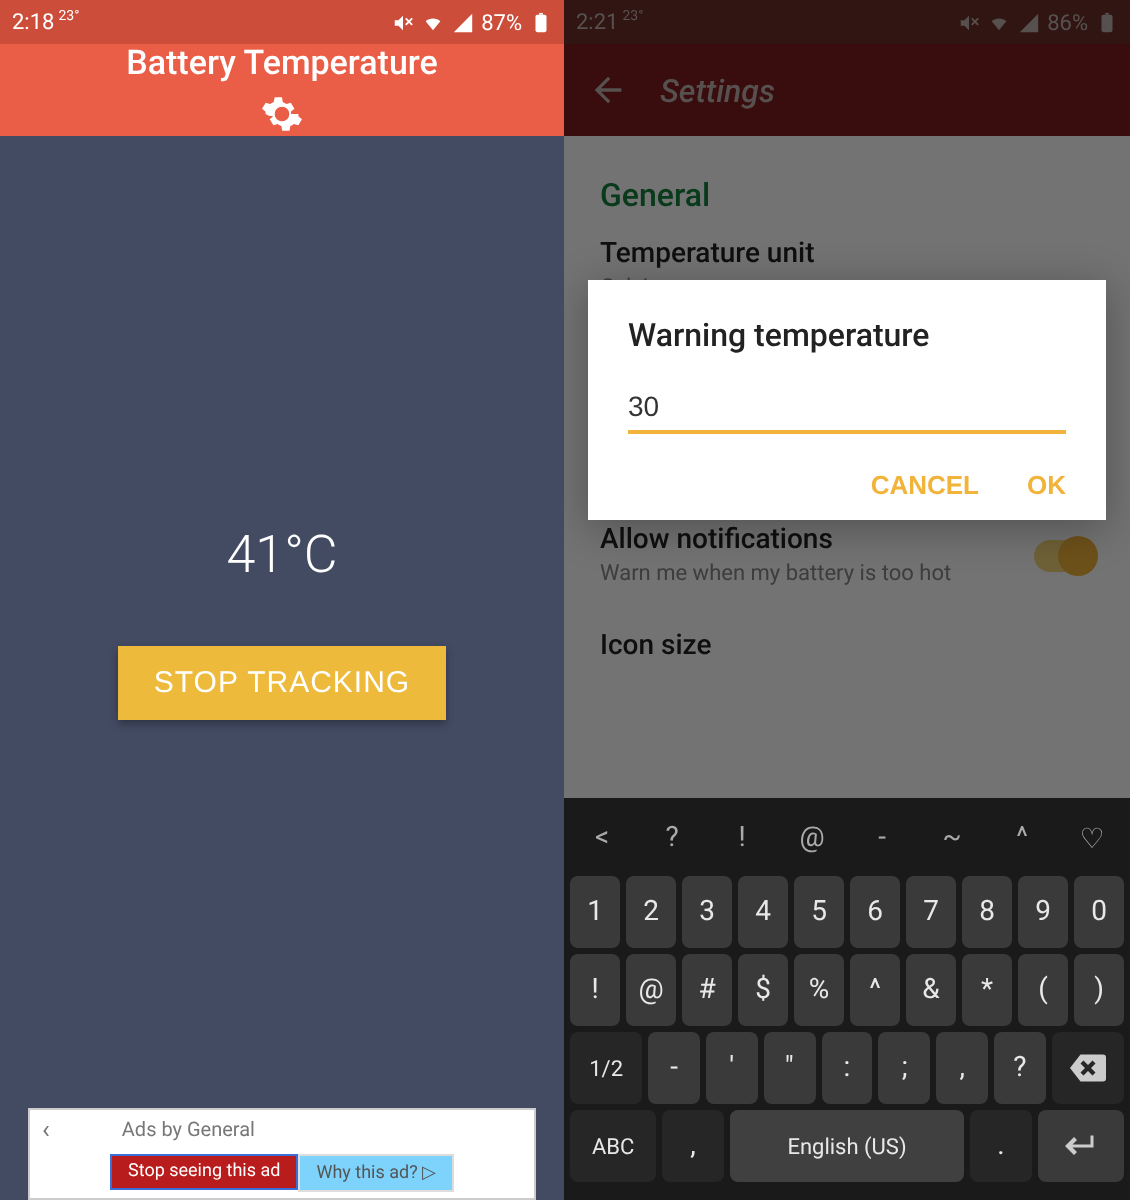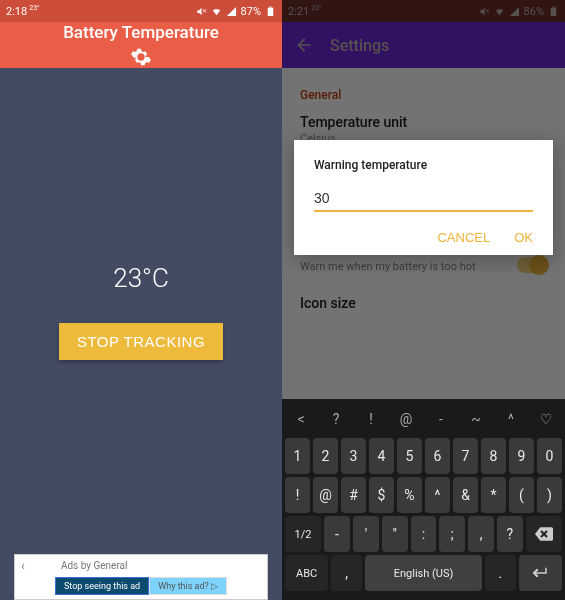--- a/index.html
+++ b/index.html
@@ -13,57 +13,57 @@
   .status { height: 22px; display: flex; align-items: center; justify-content: space-between; padding: 0 6px; font-size: 11px; color: #fff; }
   .left .status { background: #cc4e3a; }
   .right .status { background: #6b2f28; color: #bfb1ad; }
   .status .icons { display: flex; align-items: center; gap: 4px; }
   .status svg { width: 11px; height: 11px; }
   .status .time-sup { font-size: 7px; vertical-align: super; margin-left: 2px; }
 
   
   .appbar { height: 46px; display: flex; align-items: center; justify-content: space-between; padding: 0 12px; color: #fff; }
   .left .appbar { background: #ea5d47; flex-direction: column; }
-  .right .appbar { background: #6d28d9; color: #bfb1ad; }
+  .right .appbar { background: #7f1d1d; color: #bfb1ad; font-style: italic; }
   .appbar .title { font-size: 17px; font-weight: 500; }
   .right .appbar .title { margin-left: 16px; font-size: 16px; }
   .right .appbar .leftside { display: flex; align-items: center; }
 
   
   .left .content { flex: 1; display: flex; flex-direction: column; align-items: center; justify-content: center; height: calc(600px - 22px - 46px - 46px); }
   .temp { color: #fff; font-size: 26px; font-weight: 300; margin-bottom: 30px; }
   .stopbtn { background: #eeba3c; color: #fff; border: none; padding: 10px 18px; font-size: 15px; font-weight: 500; letter-spacing: 0.5px; box-shadow: 0 2px 4px rgba(0,0,0,0.3); cursor: pointer; }
 
   
   .adbanner { position: absolute; bottom: 0; left: 14px; right: 14px; height: 46px; background: #fff; border: 1px solid #ccc; font-size: 10px; }
   .adrow1 { display: flex; align-items: center; height: 20px; padding: 0 6px; color: #777; }
   .adrow1 .arrow { font-size: 13px; margin-right: 36px; }
   .adrow2 { display: flex; justify-content: center; gap: 0; height: 22px; align-items: center; }
   .adbtn { font-size: 9px; padding: 3px 8px; border: 1px solid #ddd; }
-  .adbtn.blue { background: #0c4a6e; color: #fff; border-color: #3a6fd8; }
+  .adbtn.blue { background: #b91c1c; color: #fff; border-color: #3a6fd8; }
   .adbtn.white { background: #7dd3fc; color: #555; }
 
   
   .right .bgcontent { position: absolute; top: 68px; left: 0; right: 0; bottom: 0; background: #fff; padding: 12px 18px; }
-  .section-header { color: #c2410c; font-size: 12px; font-weight: 500; margin: 8px 0 12px; }
+  .section-header { color: #15803d; font-size: 16px; font-weight: 500; margin: 8px 0 12px; }
   .setting { margin-bottom: 22px; }
   .setting .stitle { font-size: 14px; color: #222; font-weight: 500; }
   .setting .ssub { font-size: 11px; color: #888; margin-top: 2px; }
   .setting.withswitch { display: flex; justify-content: space-between; align-items: center; }
   .switch { width: 30px; height: 16px; background: #f5d77a; border-radius: 8px; position: relative; }
   .switch::after { content:''; position: absolute; right: -2px; top: -2px; width: 20px; height: 20px; background:#f2b33a; border-radius: 50%; }
 
   .dim { position: absolute; top: 0; left: 0; right: 0; bottom: 0; background: rgba(0,0,0,0.55); }
 
   
   .dialog { position: absolute; top: 140px; left: 12px; right: 12px; background: #fff; padding: 18px 20px 10px; box-shadow: 0 4px 20px rgba(0,0,0,0.3); }
-  .dialog .dtitle { font-size: 12px; font-weight: 500; color: #222; margin-bottom: 14px; }
+  .dialog .dtitle { font-size: 16px; font-weight: 500; color: #222; margin-bottom: 14px; }
   .dialog input { width: 100%; border: none; border-bottom: 2px solid #f2b33a; font-size: 14px; padding: 4px 0; outline: none; color: #333; }
   .dialog .dbtns { display: flex; justify-content: flex-end; gap: 24px; margin-top: 18px; }
-  .dialog .dbtn { color: #f2b33a; font-size: 13px; font-weight: 400; background: none; border: none; cursor: pointer; }
+  .dialog .dbtn { color: #f2b33a; font-size: 13px; font-weight: 700; background: none; border: none; cursor: pointer; }
 
   
   .keyboard { position: absolute; bottom: 0; left: 0; right: 0; background: #1a1a1a; padding: 4px 3px 6px; }
   .krow { display: flex; gap: 3px; margin-bottom: 3px; }
   .key { flex: 1; height: 36px; background: #3a3a3a; color: #e8e8e8; display: flex; align-items: center; justify-content: center; font-size: 14px; border-radius: 4px; cursor: pointer; }
   .key.dark { background: #262626; }
   .key.toprow { background: transparent; height: 32px; font-size: 14px; color: #aaa; }
   .key.wide { flex: 1.4; }
   .key.space { flex: 3.8; background: #404040; font-size: 11px; }
   .key.enter { background: #3a3a3a; }
@@ -102,21 +102,21 @@
     </div>
     <div class="appbar">
       <span class="title">Battery Temperature</span>
       <span>
         <svg width="22" height="22" viewBox="0 0 24 24" fill="#fff">
             <path d="M12 8a4 4 0 100 8 4 4 0 000-8zm9 4a7 7 0 01-.1 1.2l2 1.6-2 3.4-2.4-.8a7 7 0 01-2 1.2l-.4 2.5h-4l-.4-2.5a7 7 0 01-2-1.2l-2.4.8-2-3.4 2-1.6A7 7 0 013 12a7 7 0 01.1-1.2l-2-1.6 2-3.4 2.4.8a7 7 0 012-1.2L8 2.9h4l.4 2.5a7 7 0 012 1.2l2.4-.8 2 3.4-2 1.6c.1.4.2.8.2 1.2z"></path>
           </svg>
       </span>
     </div>
     <div class="content">
-      <div class="temp">23°C</div>
+      <div class="temp">41°C</div>
       <button class="stopbtn">STOP TRACKING</button>
     </div>
     <div class="adbanner">
       <div class="adrow1">
         <span class="arrow">‹</span>
         <span>Ads by General</span>
       </div>
       <div class="adrow2">
         <span class="adbtn blue">Stop seeing this ad</span>
         <span class="adbtn white">Why this ad? ▷</span>
@@ -161,20 +161,21 @@
 
     <div class="bgcontent">
       <div class="section-header">General</div>
       <div class="setting">
         <div class="stitle">Temperature unit</div>
         <div class="ssub">Celsius</div>
       </div>
       <div style="height:90px"></div>
       <div class="setting withswitch">
         <div>
+          <div class="stitle">Allow notifications</div>
           <div class="ssub">Warn me when my battery is too hot</div>
         </div>
         <div class="switch"></div>
       </div>
       <div class="setting">
         <div class="stitle">Icon size</div>
       </div>
     </div>
 
     <div class="dim"></div>

